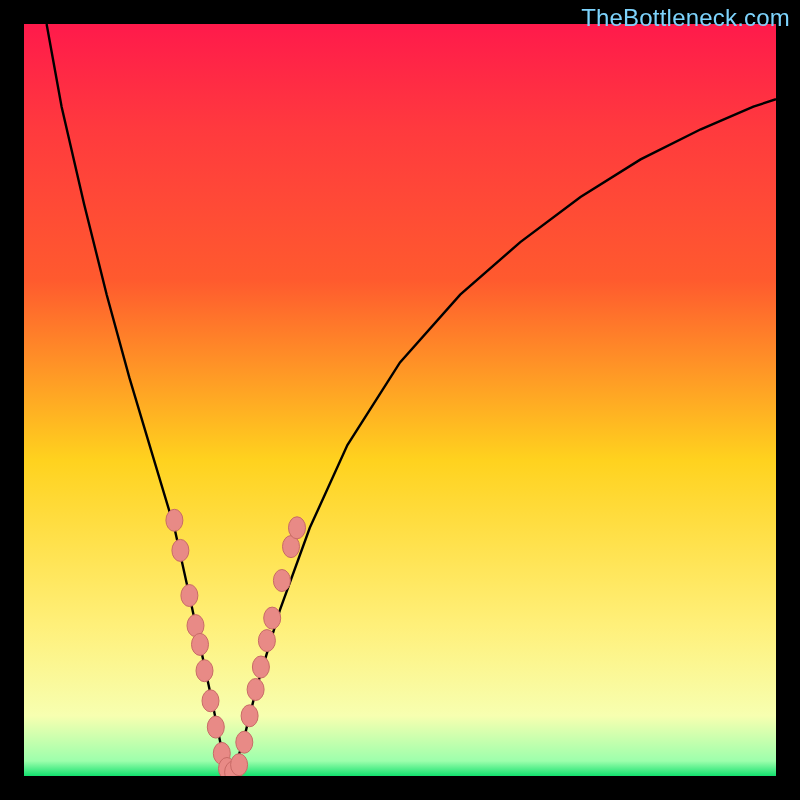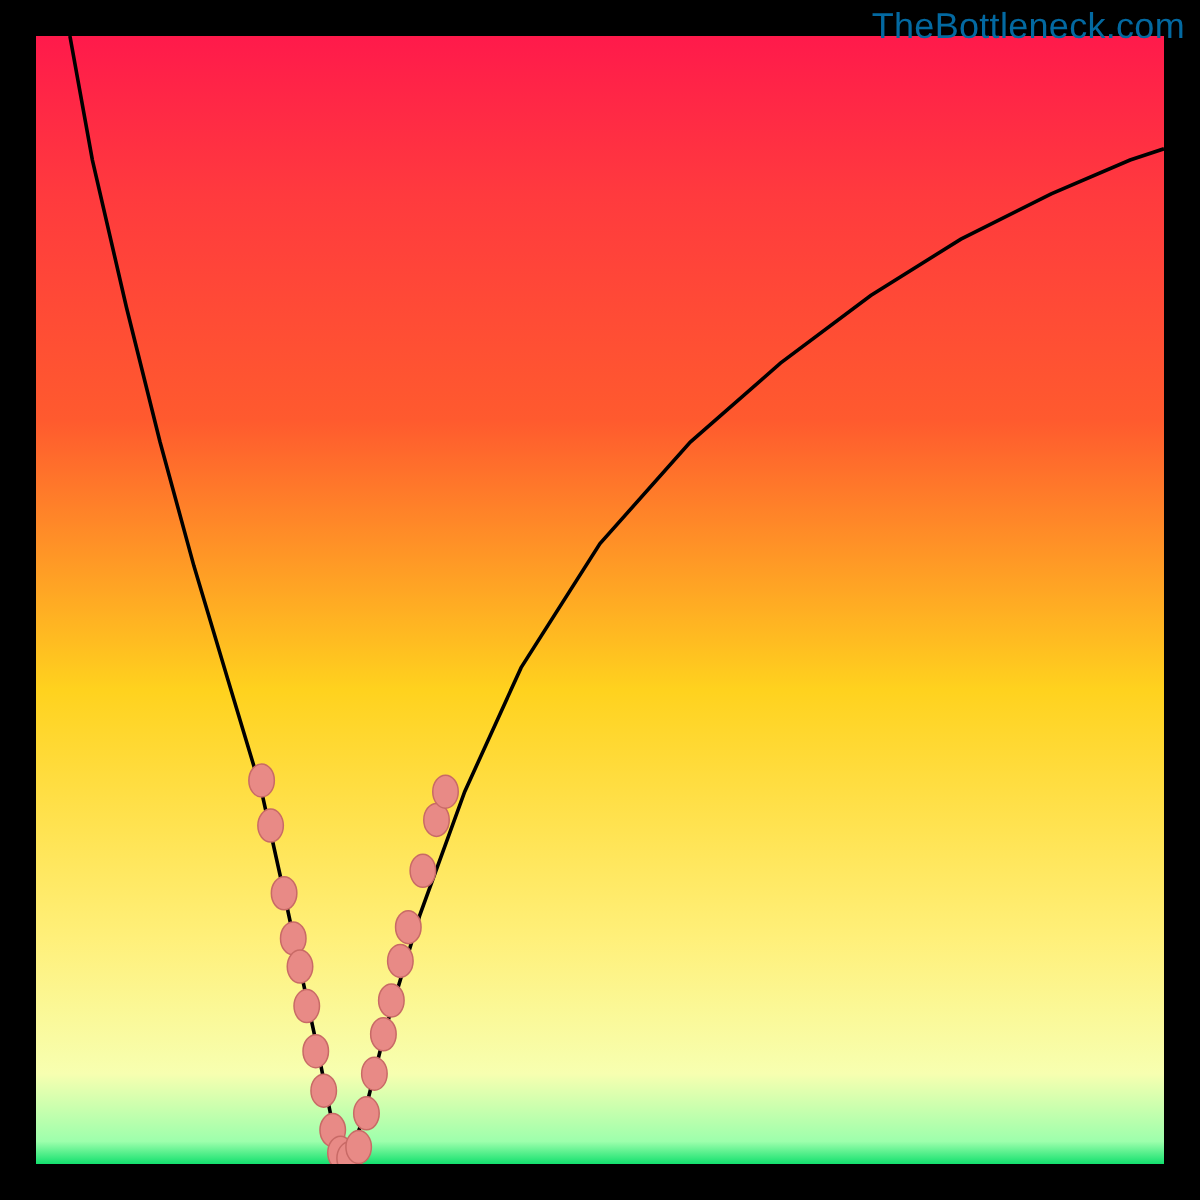--- a/index.html
+++ b/index.html
@@ -22,21 +22,21 @@
     position: absolute;
     left: 0;
     top: 0;
     width: 752px;
     height: 752px;
   }
   .watermark {
     position: absolute;
     top: 4px;
     right: 10px;
-    color: #0369a1;
+    color: #7dd3fc;
     font-family: Arial, Helvetica, sans-serif;
     font-size: 24px;
     letter-spacing: 0.2px;
     user-select: none;
   }
 </style>
 </head>
 <body>
 
 <div class="frame">

